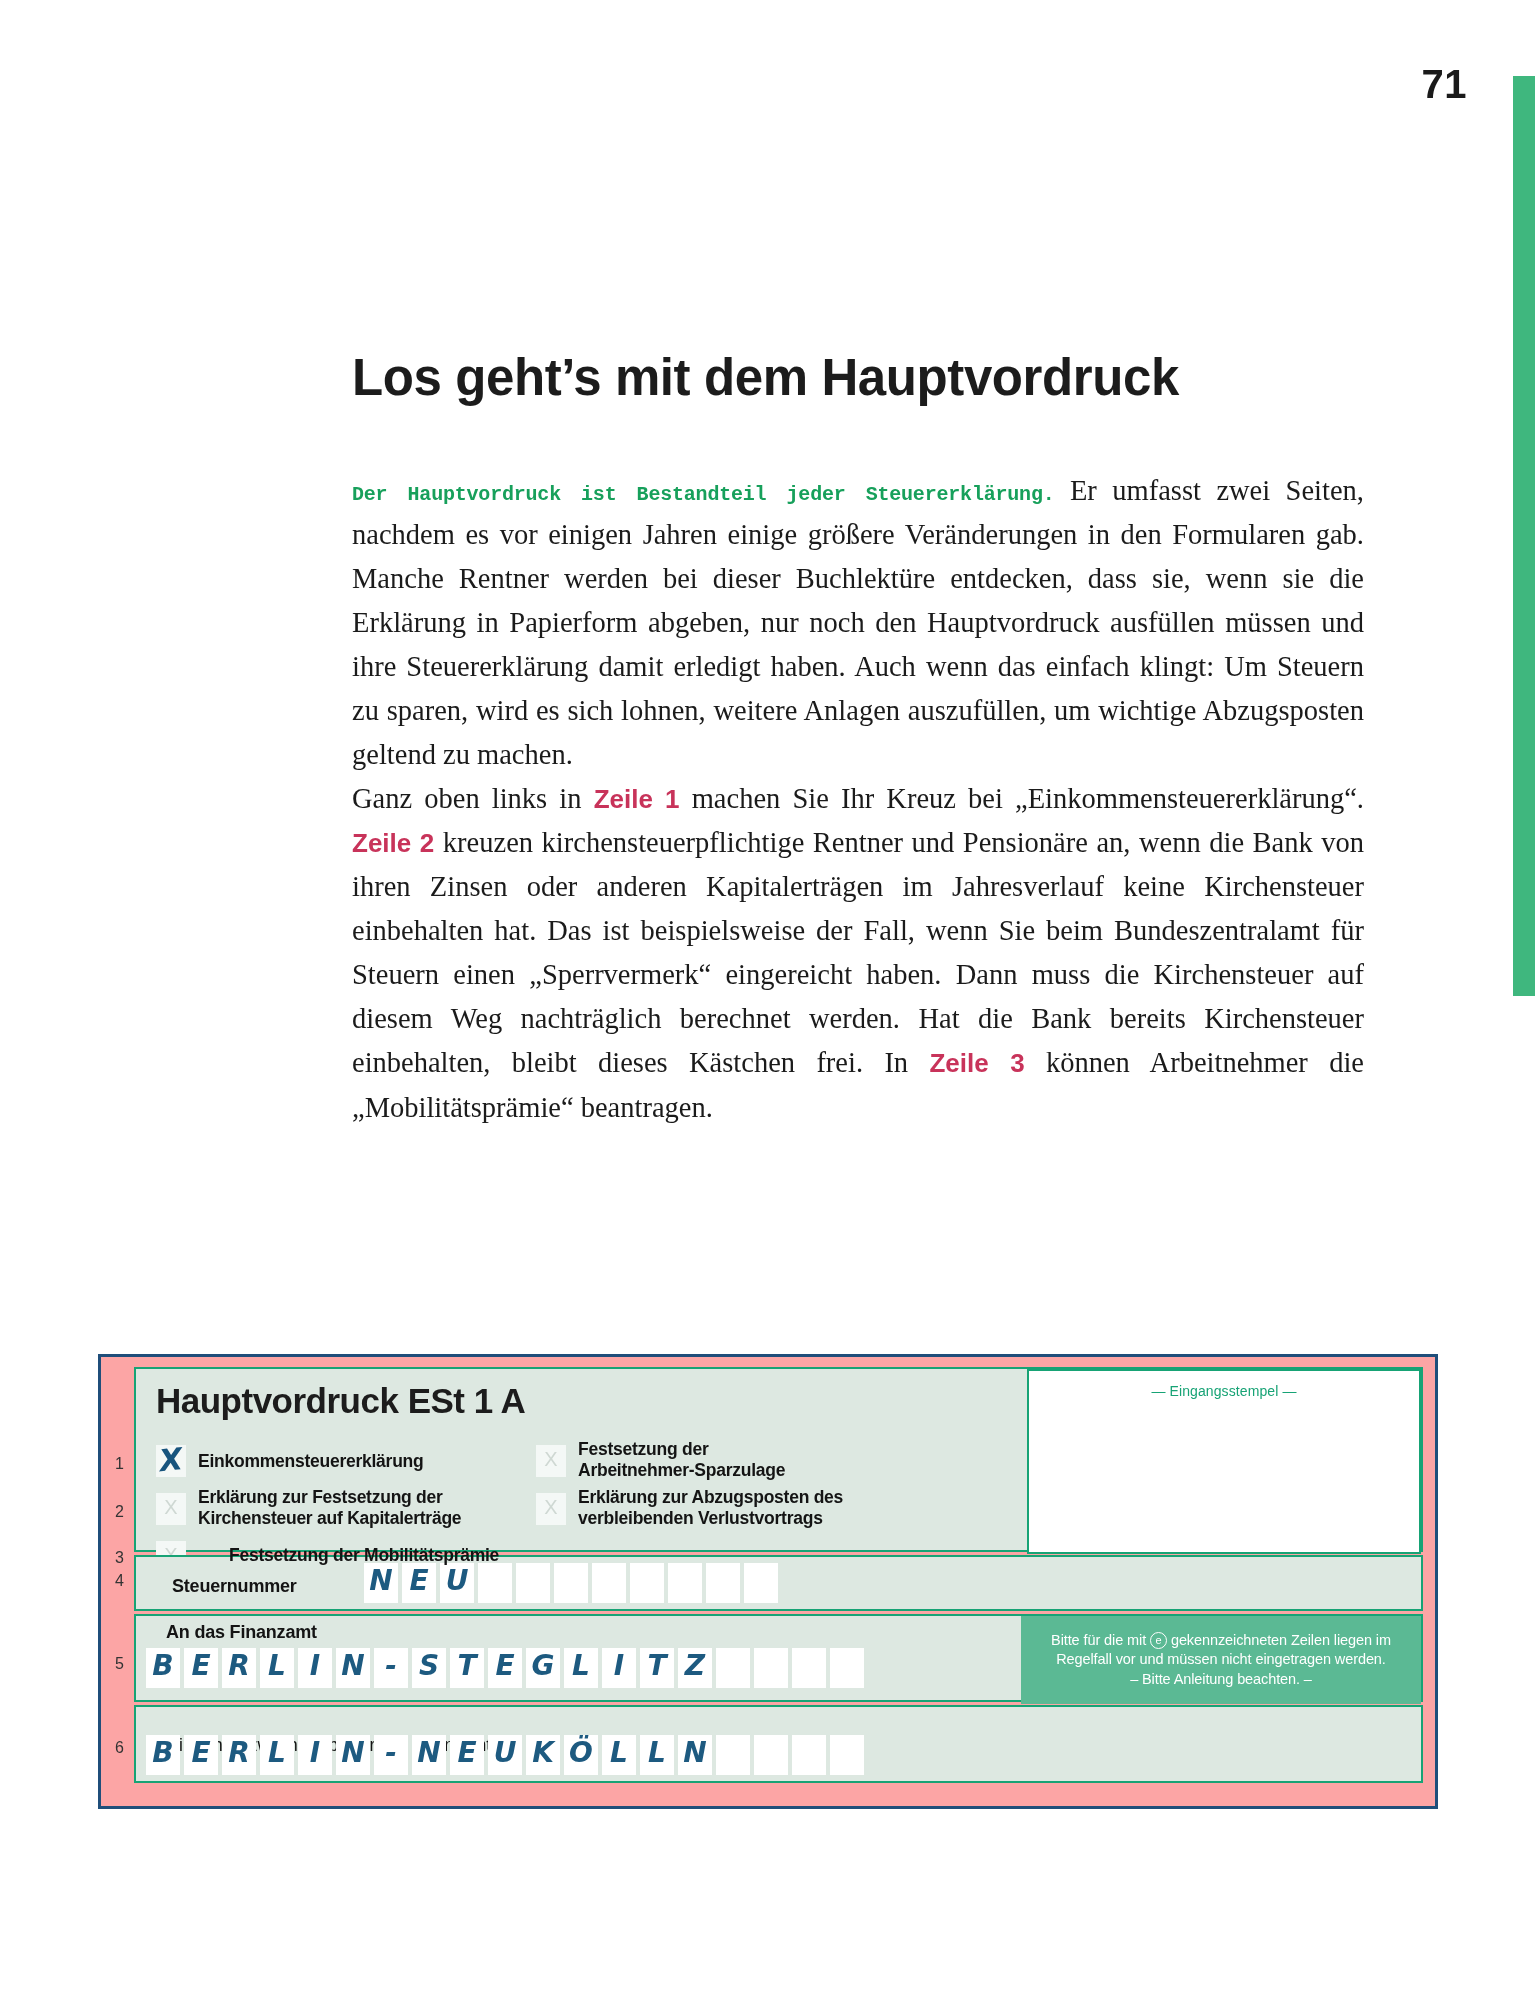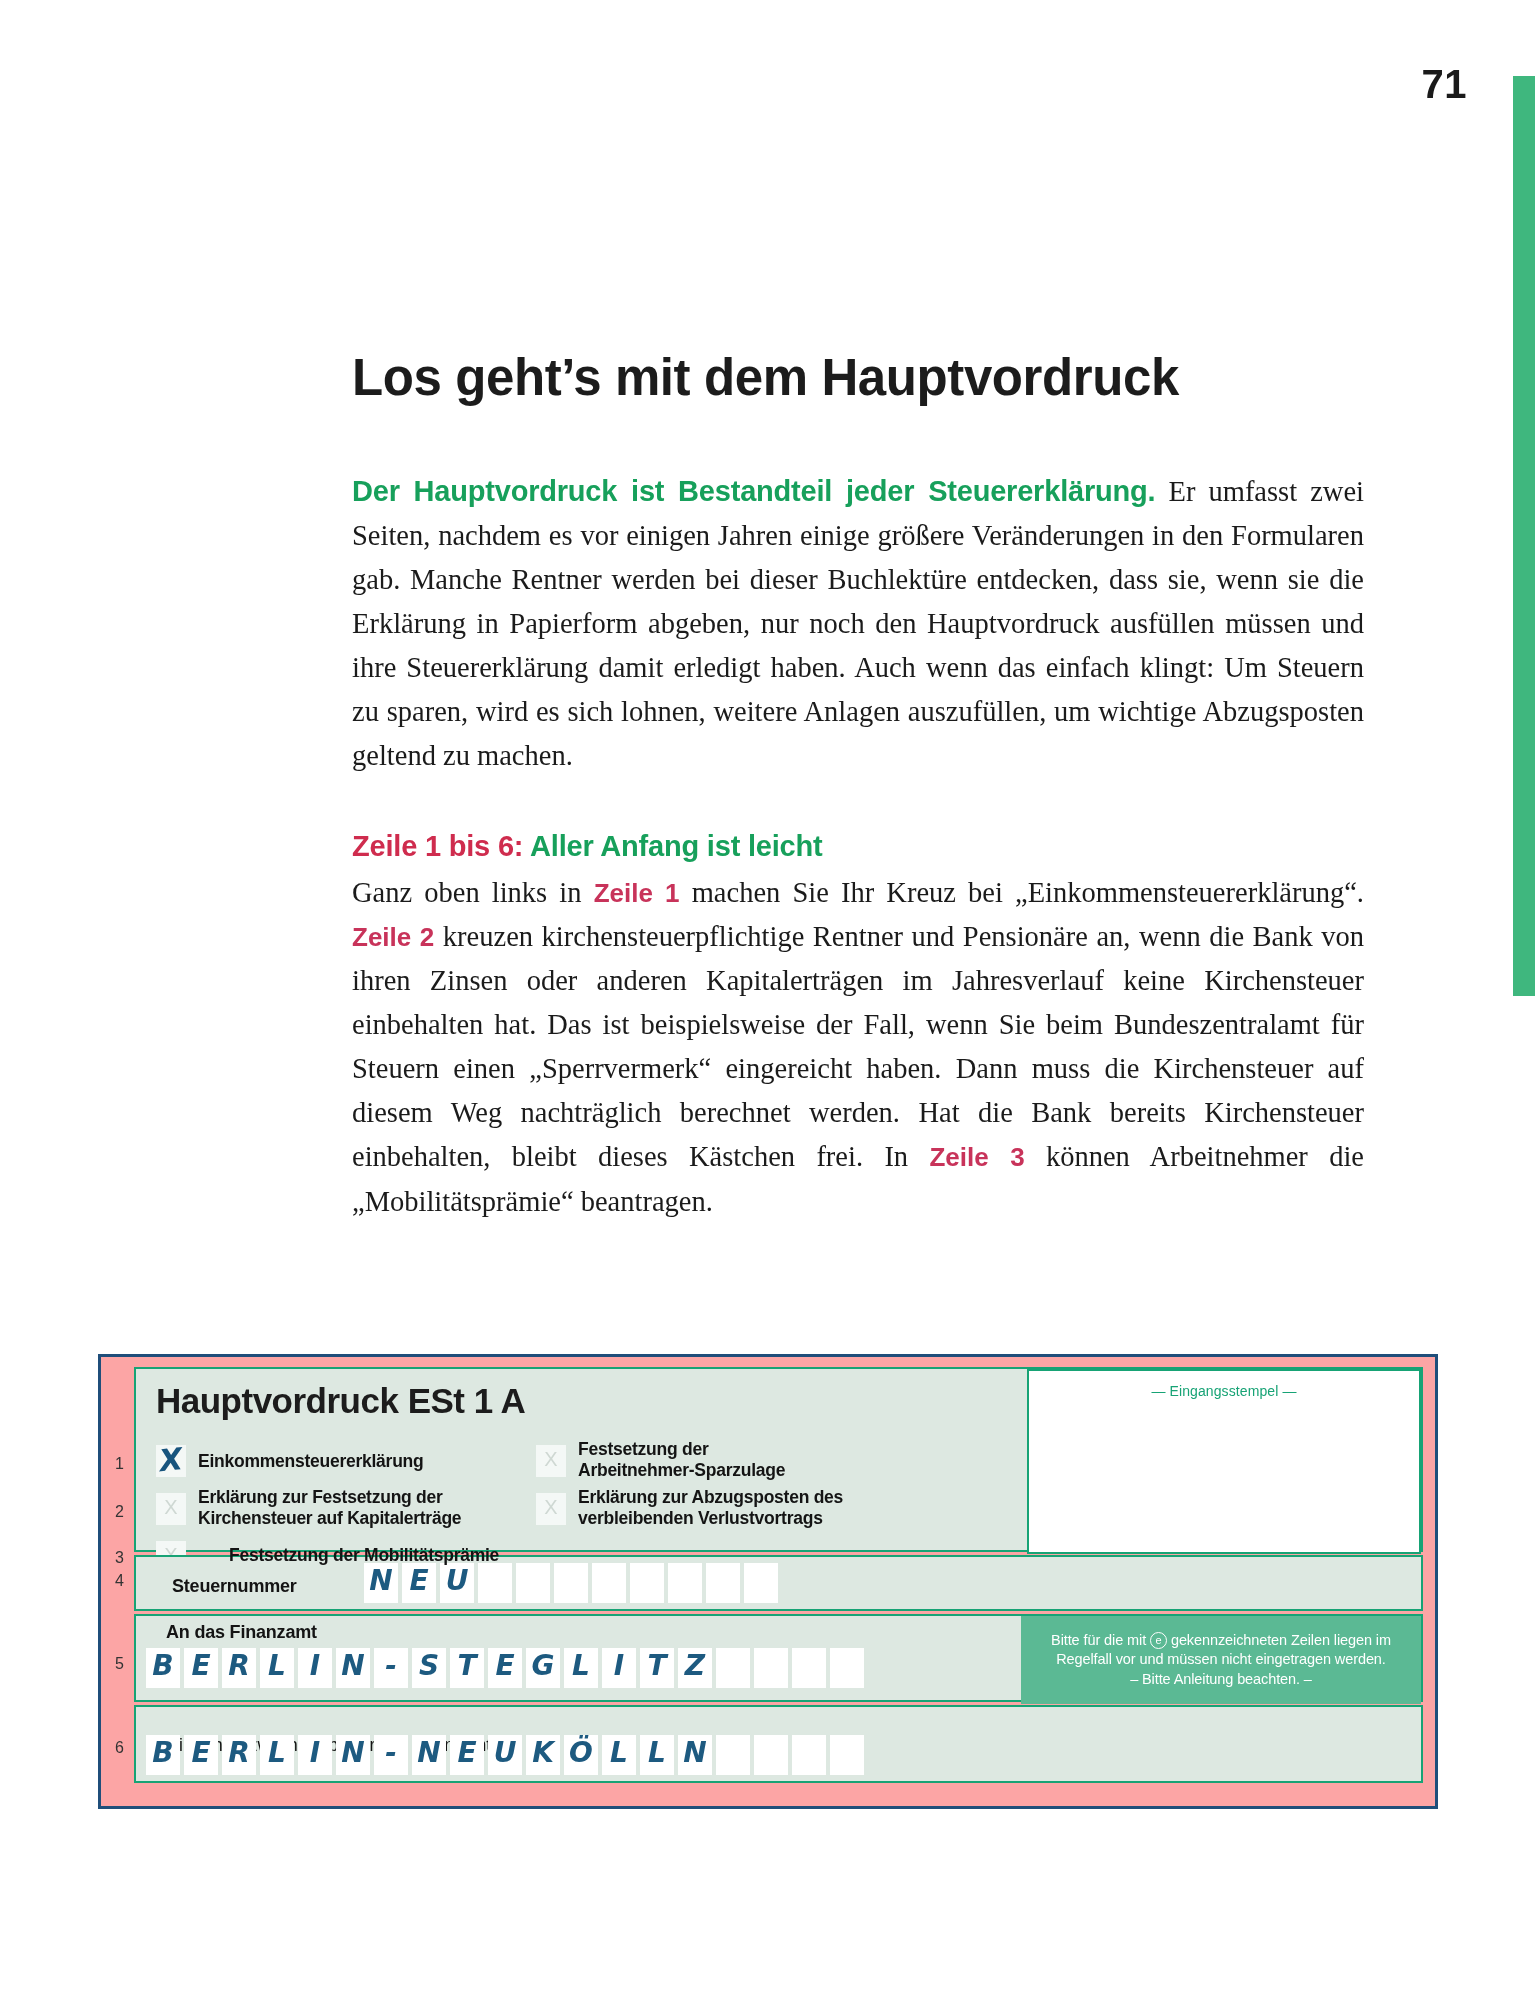--- a/index.html
+++ b/index.html
@@ -37,23 +37,23 @@
   p.body{
     margin:0;
     font-size:28.5px;
     line-height:1.545;
     color:#1b1b1b;
     text-align:justify;
     hyphens:auto;
     -webkit-hyphens:auto;
   }
   .lead-green{
-    font-family:Liberation Sans, sans-serif;
+    font-family:Liberation Mono, monospace;
     font-weight:bold;
-    font-size:29px;
+    font-size:20px;
     color:#17a05b;
     letter-spacing:-0.2px;
     margin-top:11px;
   }
   h2.sub{
     margin:52px 0 8px 0;
     font-family:"Liberation Sans",sans-serif;
     font-weight:bold;
     font-size:29px;
     letter-spacing:-0.2px;
@@ -165,21 +165,20 @@
 
 <div class="page-edge-bar"></div>
 <div class="folio">71</div>
 
 <div class="col">
 
   <h1 class="title">Los geht’s mit dem Hauptvordruck</h1>
 
   <p class="body"><span class="lead-green">Der Hauptvordruck ist Bestandteil jeder Steuererklärung.</span><span> Er umfasst zwei Seiten, nachdem es vor einigen Jahren einige größere Veränderungen in den Formularen gab. Manche Rentner werden bei dieser Buchlektüre entdecken, dass sie, wenn sie die Erklärung in Papierform abgeben, nur noch den Hauptvordruck ausfüllen müssen und ihre Steuererklärung damit erledigt haben. Auch wenn das einfach klingt: Um Steuern zu sparen, wird es sich lohnen, weitere Anlagen auszufüllen, um wichtige Abzugsposten geltend zu machen.</span></p>
 
-  <h2 class="sub"><span class="sub-red">Zeile 1 bis 6:</span><span class="sub-green"> Aller Anfang ist leicht</span></h2>
 
   <p class="body"><span>Ganz oben links in </span><span class="zeile-ref">Zeile 1</span><span> machen Sie Ihr Kreuz bei „Einkommensteuererklärung“. </span><span class="zeile-ref">Zeile 2</span><span> kreuzen kirchensteuerpflichtige Rentner und Pensionäre an, wenn die Bank von ihren Zinsen oder anderen Kapitalerträgen im Jahresverlauf keine Kirchensteuer einbehalten hat. Das ist beispielsweise der Fall, wenn Sie beim Bundeszentralamt für Steuern einen „Sperrvermerk“ eingereicht haben. Dann muss die Kirchensteuer auf diesem Weg nachträglich berechnet werden. Hat die Bank bereits Kirchensteuer einbehalten, bleibt dieses Kästchen frei. In </span><span class="zeile-ref">Zeile 3</span><span> können Arbeitnehmer die „Mobilitätsprämie“ beantragen.</span></p>
 </div>
 
 <div class="form">
   <div class="form-inner">
 
     <div class="sec sec-top">
       <div class="form-title">Hauptvordruck ESt 1 A</div>
 

